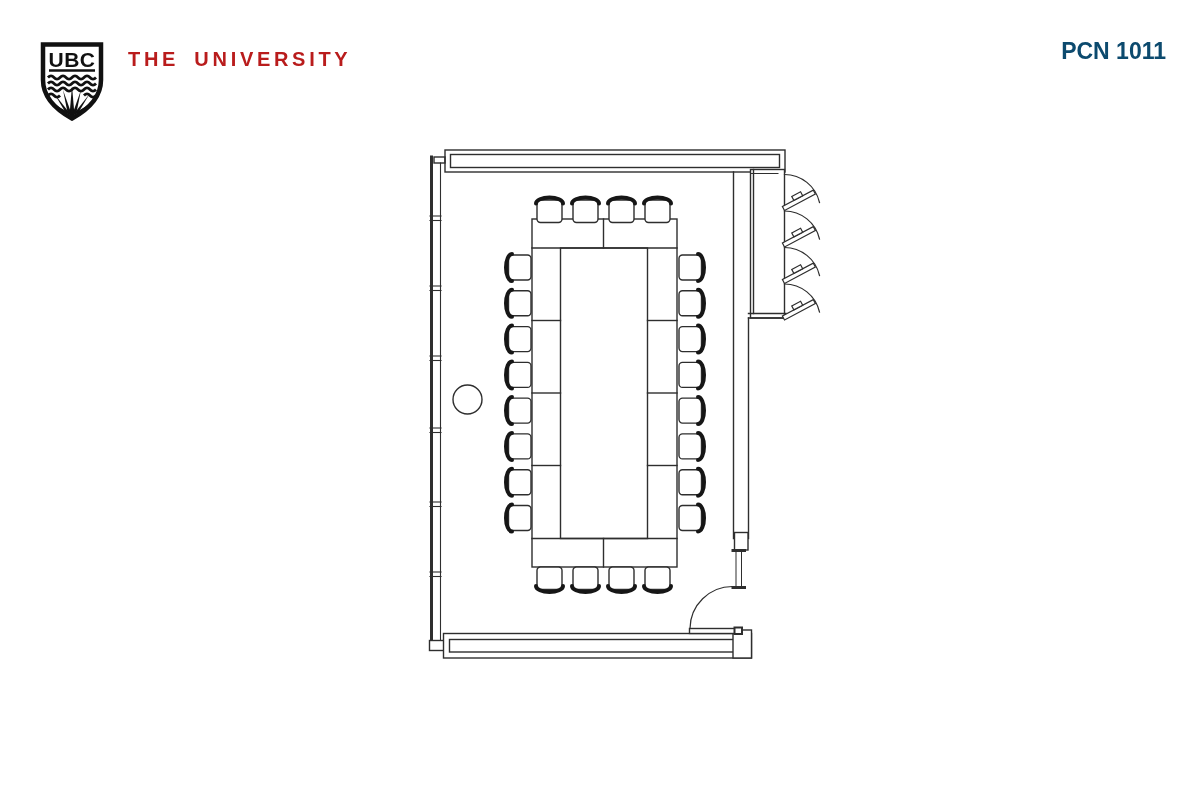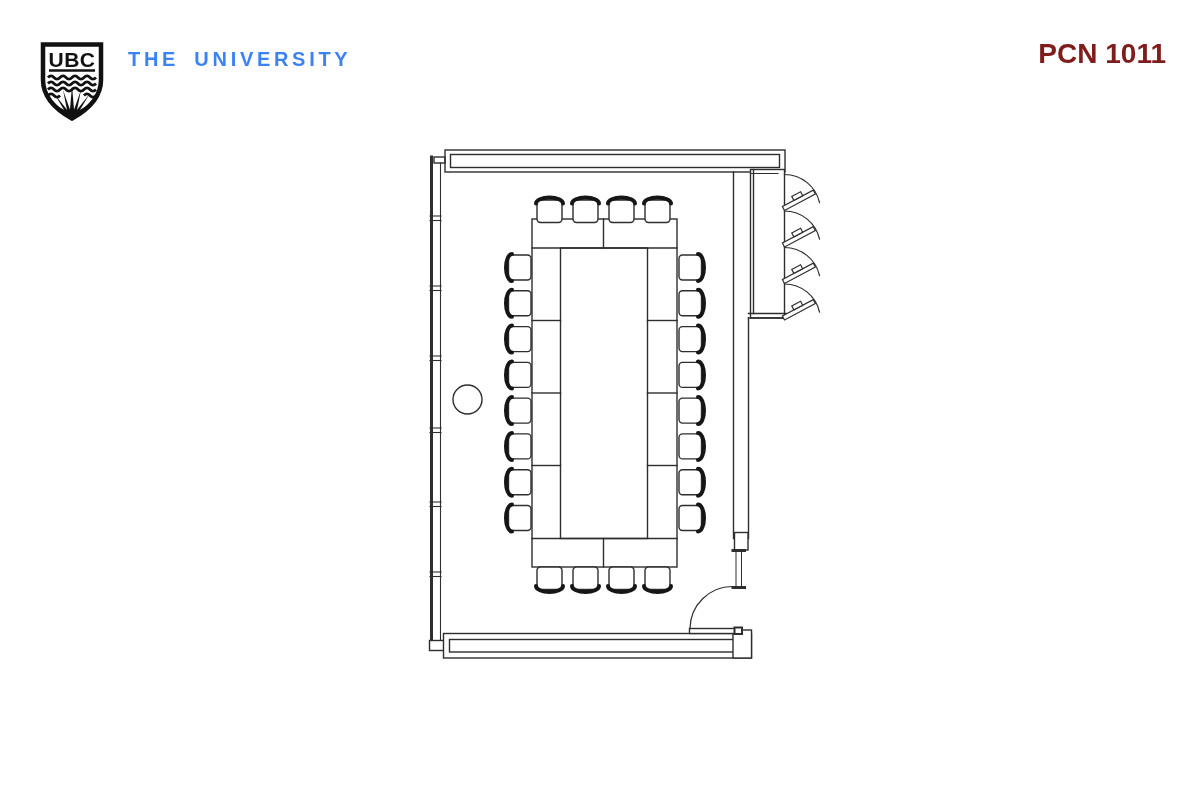--- a/index.html
+++ b/index.html
@@ -1,22 +1,22 @@
 <!DOCTYPE html>
 <html><head>
 <meta charset="utf-8">
 <style>
   html,body{margin:0;padding:0;background:#ffffff;}
   .page{position:relative;width:1200px;height:800px;background:#ffffff;overflow:hidden;
         font-family:"Liberation Sans",sans-serif;color:#231f20;}
   .logo{position:absolute;left:40px;top:42px;width:64px;height:79px;}
   .brand{position:absolute;left:128px;top:44px;font-weight:bold;font-size:20px;
-         letter-spacing:0.185em;word-spacing:0.30em;line-height:30px;color:#3b82f6;}
-  .room-code{position:absolute;right:34px;top:38px;font-weight:bold;font-size:28px;
-             letter-spacing:0em;color:#7f1d1d;}
+         letter-spacing:0.185em;word-spacing:0.30em;line-height:30px;color:#b91c1c;}
+  .room-code{position:absolute;right:34px;top:38px;font-weight:bold;font-size:23px;
+             letter-spacing:0em;color:#0c4a6e;}
   svg.plan{position:absolute;left:0;top:0;width:1200px;height:800px;}
   .crest-text{font-family:"Liberation Sans",sans-serif;font-weight:bold;}
 </style>
 </head>
 <body>
 
 <div class="page">
 
   <div class="logo">
     <svg viewBox="0 0 64 79" width="64" height="79">

